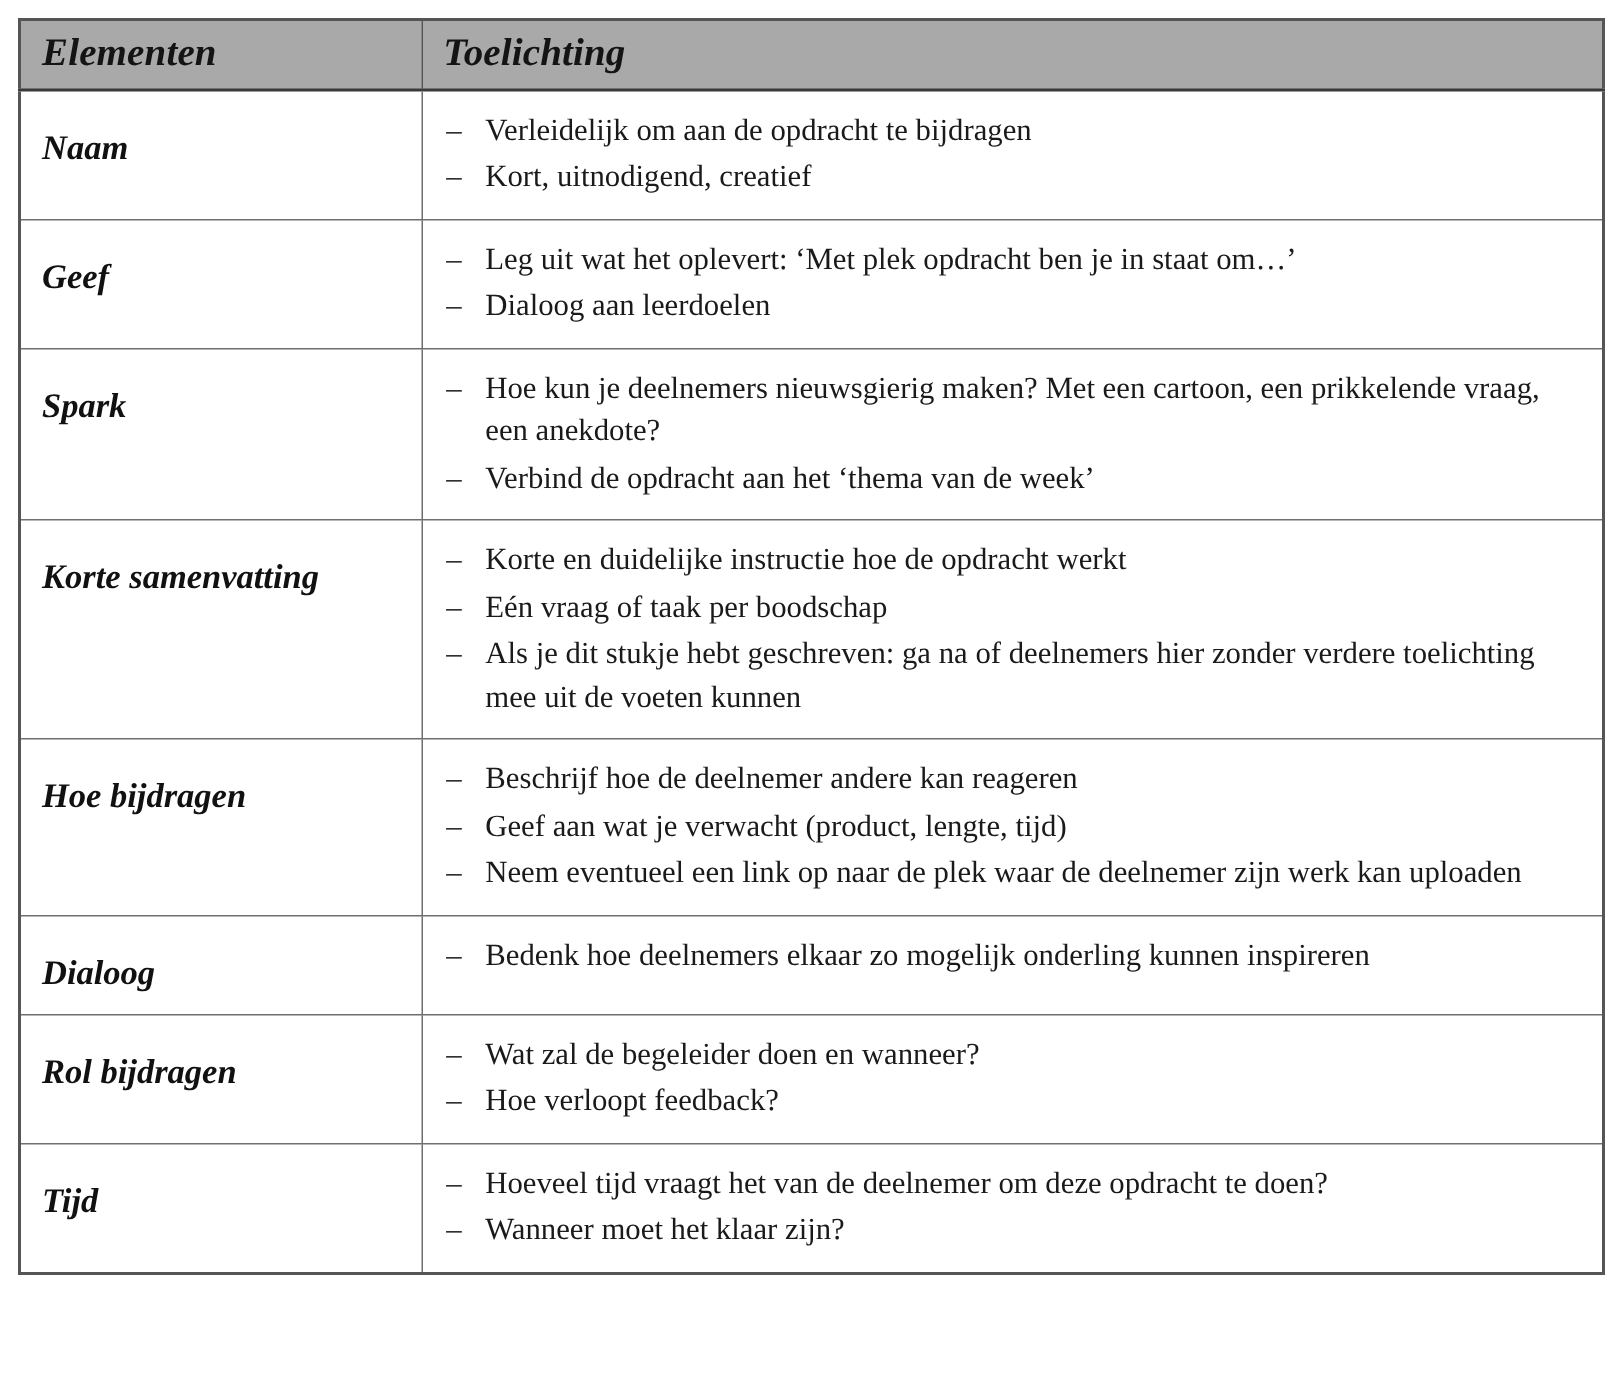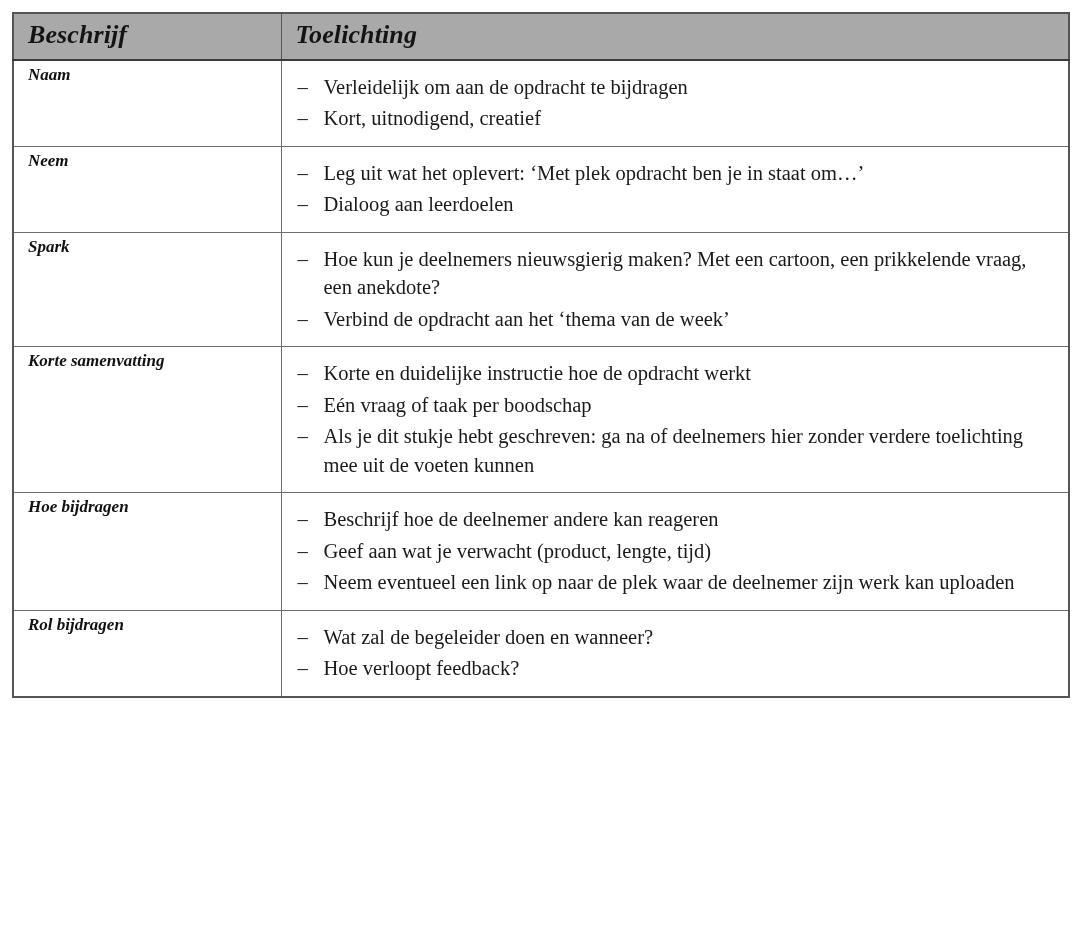--- a/index.html
+++ b/index.html
@@ -46,22 +46,22 @@
   thead th.th-explanation { border-right: none; }
 
   tbody td {
     border: 1px solid #6f6f6f;
     vertical-align: top;
     padding: 0;
   }
   tbody td.cell-element {
     font-style: italic;
     font-weight: bold;
-    font-size: 17px;
-    padding: 4px 14px 14px 14px;
+    font-size: 23px;
+    padding: 25px 14px 14px 14px;
     white-space: nowrap;
     color: #111111;
   }
   tbody td.cell-explanation {
     padding: 12px 12px 13px 14px;
     font-size: 20.5px;
   }
   ul.bullets {
     list-style: none;
     margin: 0;
@@ -88,36 +88,36 @@
 
 <div class="page">
 
   <table class="elements-table">
     <colgroup>
       <col class="col-element">
       <col class="col-explanation">
     </colgroup>
     <thead>
       <tr>
-        <th class="th-element">Beschrijf</th>
+        <th class="th-element">Elementen</th>
         <th class="th-explanation">Toelichting</th>
       </tr>
     </thead>
     <tbody>
         <tr>
           <td class="cell-element">Naam</td>
           <td class="cell-explanation">
             <ul class="bullets">
               <li><span class="dash">–</span><span>Verleidelijk om aan de opdracht te bijdragen</span></li>
               <li><span class="dash">–</span><span>Kort, uitnodigend, creatief</span></li>
             </ul>
           </td>
         </tr>
         <tr>
-          <td class="cell-element">Neem</td>
+          <td class="cell-element">Geef</td>
           <td class="cell-explanation">
             <ul class="bullets">
               <li><span class="dash">–</span><span>Leg uit wat het oplevert: ‘Met plek opdracht ben je in staat om…’</span></li>
               <li><span class="dash">–</span><span>Dialoog aan leerdoelen</span></li>
             </ul>
           </td>
         </tr>
         <tr>
           <td class="cell-element">Spark</td>
           <td class="cell-explanation">
@@ -141,24 +141,41 @@
           <td class="cell-element">Hoe bijdragen</td>
           <td class="cell-explanation">
             <ul class="bullets">
               <li><span class="dash">–</span><span>Beschrijf hoe de deelnemer andere kan reageren</span></li>
               <li><span class="dash">–</span><span>Geef aan wat je verwacht (product, lengte, tijd)</span></li>
               <li><span class="dash">–</span><span>Neem eventueel een link op naar de plek waar de deelnemer zijn werk kan uploaden</span></li>
             </ul>
           </td>
         </tr>
         <tr>
+          <td class="cell-element">Dialoog</td>
+          <td class="cell-explanation">
+            <ul class="bullets">
+              <li><span class="dash">–</span><span>Bedenk hoe deelnemers elkaar zo mogelijk onderling kunnen inspireren</span></li>
+            </ul>
+          </td>
+        </tr>
+        <tr>
           <td class="cell-element">Rol bijdragen</td>
           <td class="cell-explanation">
             <ul class="bullets">
               <li><span class="dash">–</span><span>Wat zal de begeleider doen en wanneer?</span></li>
               <li><span class="dash">–</span><span>Hoe verloopt feedback?</span></li>
+            </ul>
+          </td>
+        </tr>
+        <tr>
+          <td class="cell-element">Tijd</td>
+          <td class="cell-explanation">
+            <ul class="bullets">
+              <li><span class="dash">–</span><span>Hoeveel tijd vraagt het van de deelnemer om deze opdracht te doen?</span></li>
+              <li><span class="dash">–</span><span>Wanneer moet het klaar zijn?</span></li>
             </ul>
           </td>
         </tr>
       </tbody>
   </table>
 
 </div>
 
 </body></html>

